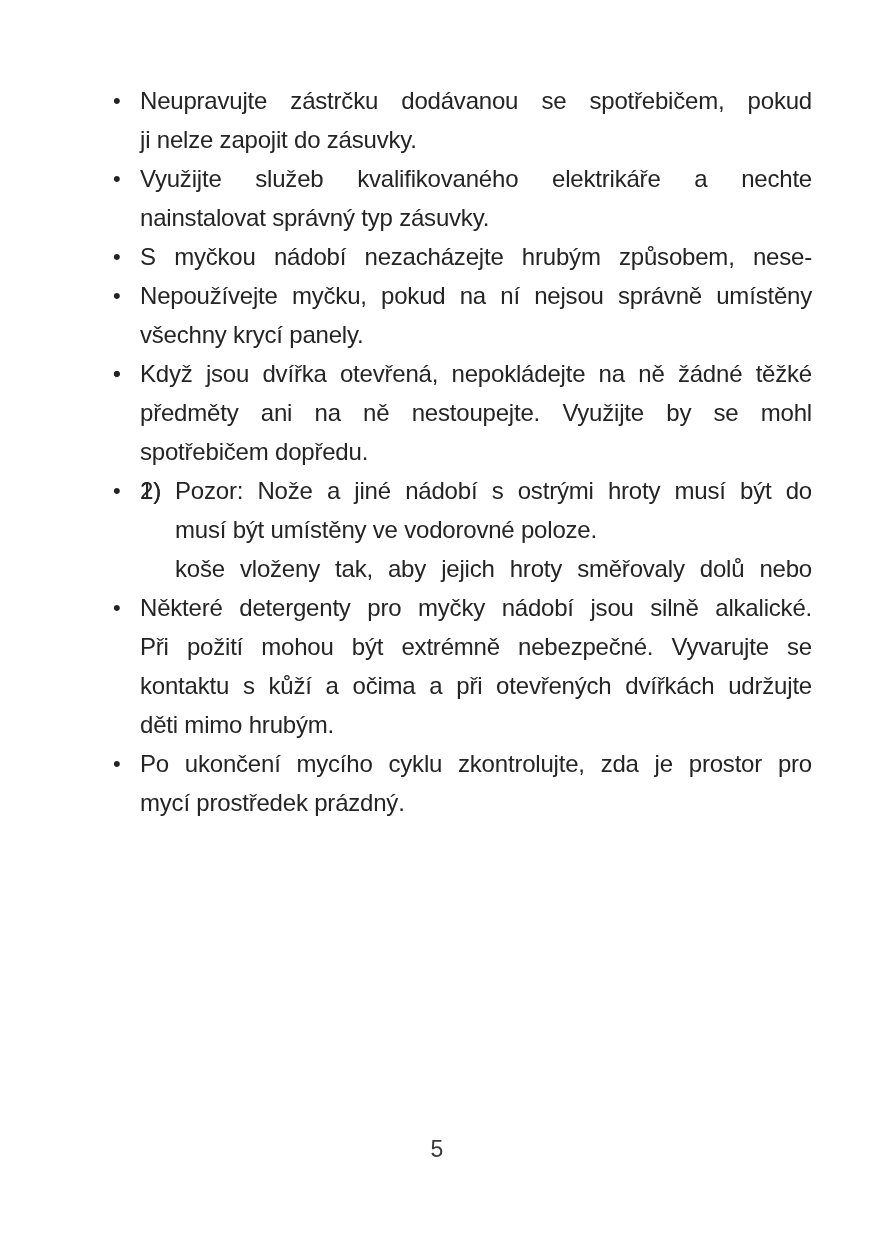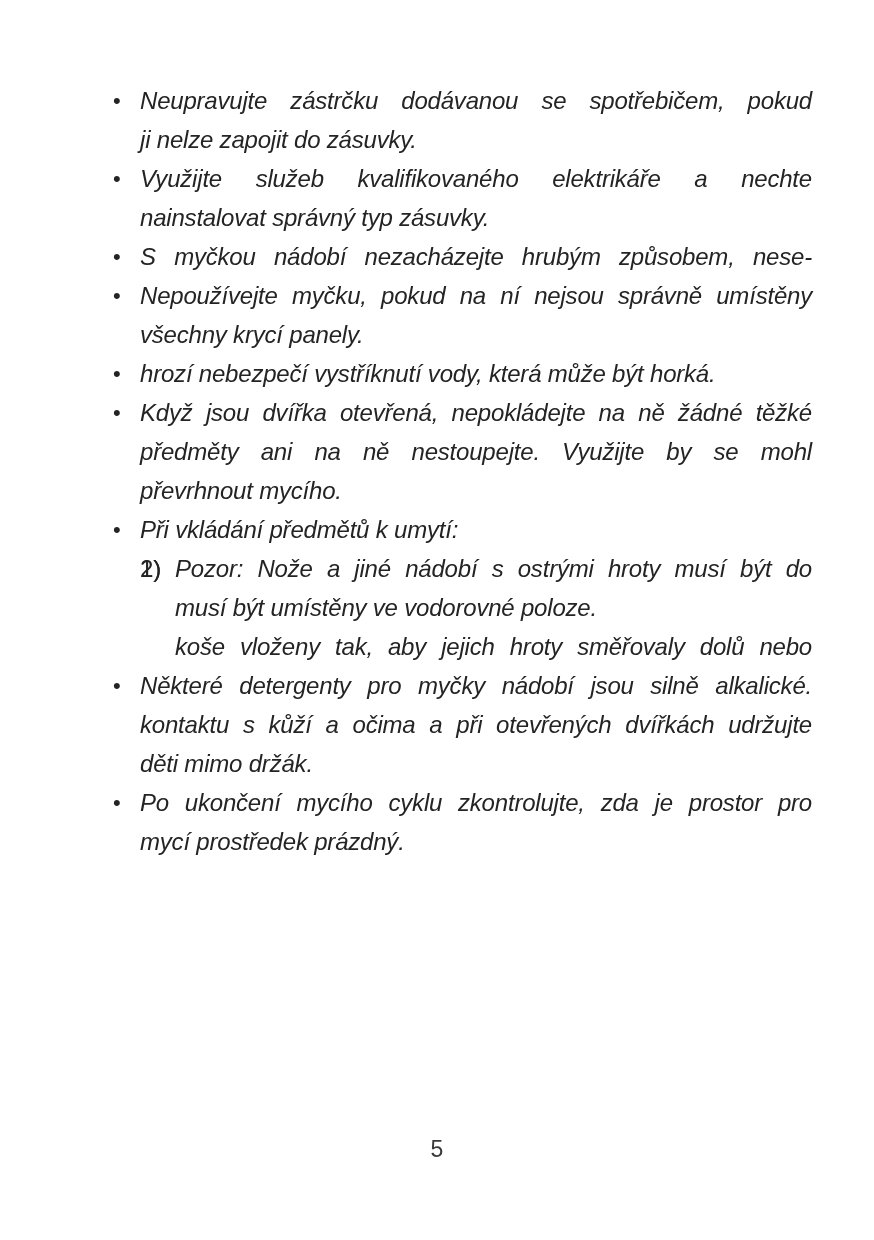--- a/index.html
+++ b/index.html
@@ -41,21 +41,20 @@
   }
   .subitem > .marker {
     position: absolute;
     left: -35px;
     top: 0;
     line-height: 39px;
     font-size: 24px;
   }
   .line {
     white-space: nowrap;
-    font-style: italic;
   }
   .line.j {
     text-align: justify;
     text-align-last: justify;
   }
   .page-number {
     position: absolute;
     top: 1130px;
     left: 0;
     width: 100%;
@@ -84,46 +83,45 @@
         <span class="marker">•</span>
         <div class="line j">S myčkou nádobí nezacházejte hrubým způsobem, nese-</div>
       </div>
       <div class="item">
         <span class="marker">•</span>
         <div class="line j">Nepoužívejte myčku, pokud na ní nejsou správně umístěny</div>
         <div class="line">všechny krycí panely.</div>
       </div>
       <div class="item">
         <span class="marker">•</span>
-        <div class="line">hrozí nebezpečí vystříknutí vody, která může být horká.</div>
       </div>
       <div class="item">
         <span class="marker">•</span>
         <div class="line j">Když jsou dvířka otevřená, nepokládejte na ně žádné těžké</div>
         <div class="line j">předměty ani na ně nestoupejte. Využijte by se mohl</div>
-        <div class="line">převrhnout mycího.</div>
+        <div class="line">spotřebičem dopředu.</div>
       </div>
       <div class="item">
         <span class="marker">•</span>
-        <div class="line">Při vkládání předmětů k umytí:</div>
         <div class="subitem">
           <span class="marker">1)</span>
         </div>
         <div class="subitem">
           <span class="marker">2)</span>
           <div class="line j">Pozor: Nože a jiné nádobí s ostrými hroty musí být do</div>
           <div class="line">musí být umístěny ve vodorovné poloze.</div>
           <div class="line j">koše vloženy tak, aby jejich hroty směřovaly dolů nebo</div>
         </div>
       </div>
       <div class="item">
         <span class="marker">•</span>
         <div class="line j">Některé detergenty pro myčky nádobí jsou silně alkalické.</div>
+        <div class="line j">Při požití mohou být extrémně nebezpečné. Vyvarujte se</div>
         <div class="line j">kontaktu s kůží a očima a při otevřených dvířkách udržujte</div>
-        <div class="line">děti mimo držák.</div>
+        <div class="line">děti mimo hrubým.</div>
       </div>
       <div class="item">
         <span class="marker">•</span>
         <div class="line j">Po ukončení mycího cyklu zkontrolujte, zda je prostor pro</div>
         <div class="line">mycí prostředek prázdný.</div>
       </div>
     </div>
   <div class="page-number">5</div>
 </div>
 

